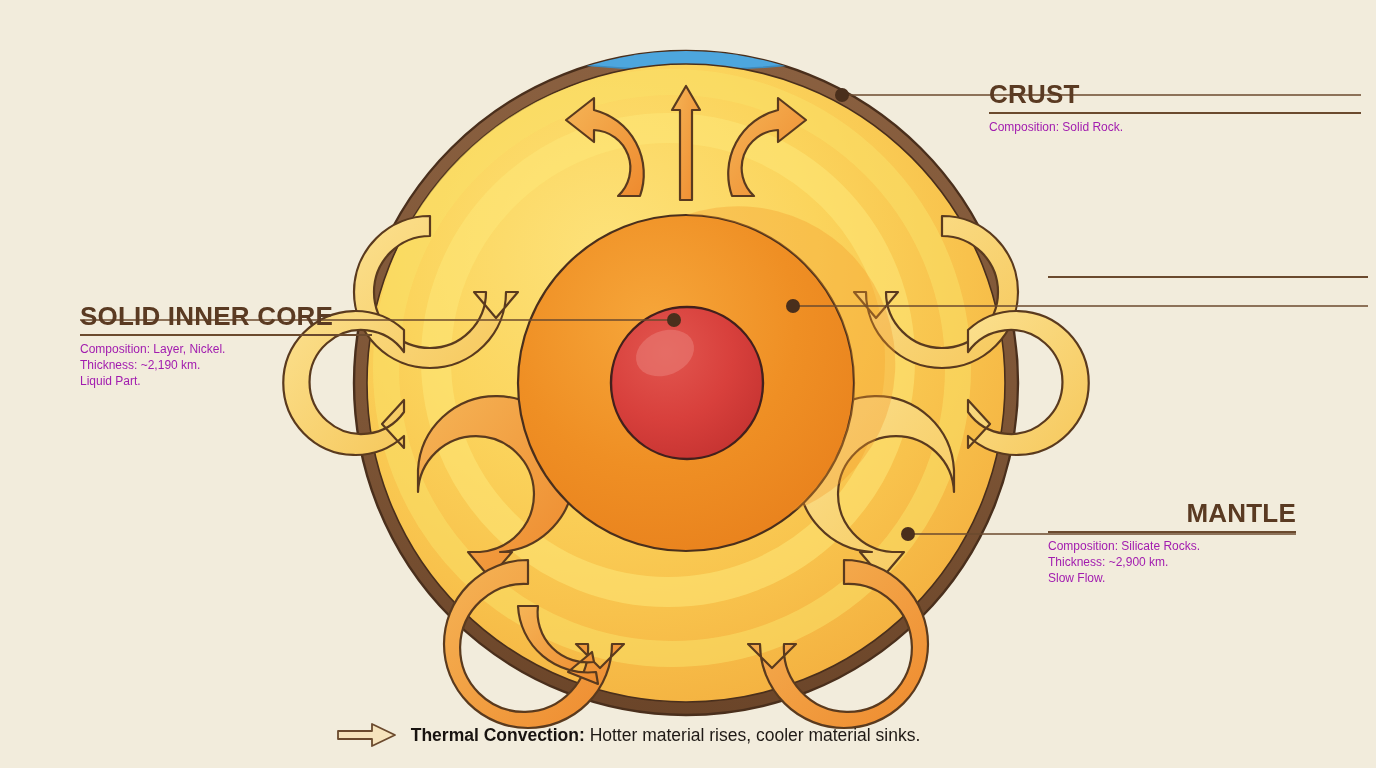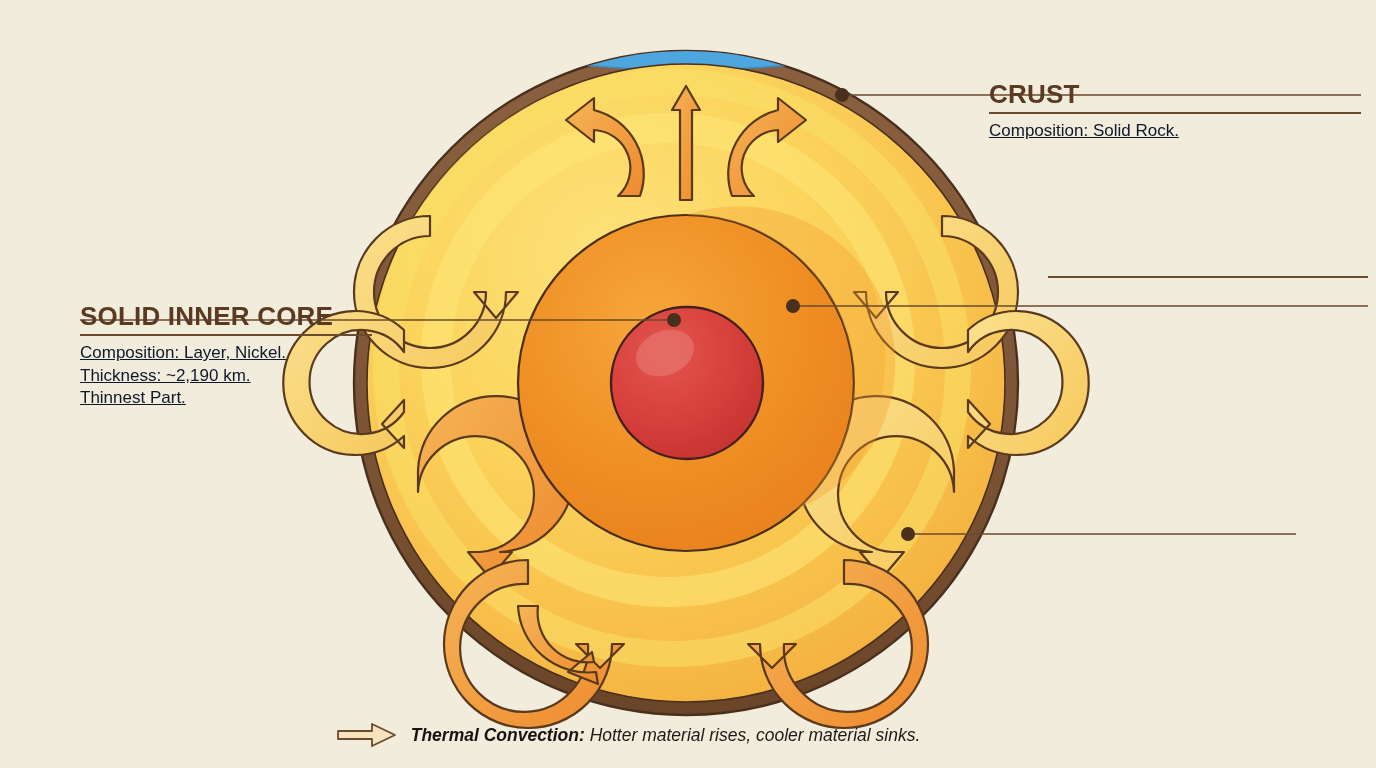--- a/index.html
+++ b/index.html
@@ -18,38 +18,37 @@
     font-size:26px;
     letter-spacing:.2px;
     color:#5a3a22;
     line-height:1.05;
     white-space:nowrap;
   }
   .callout .rule{
     height:2px;background:#6b4a2e;margin-top:4px;margin-bottom:6px;
   }
   .callout .lines{
-    font-size:17px;
-    color:#0f172a;
+    font-size:12px;
+    color:#a21caf;
     line-height:1.32;
     white-space:nowrap;
-    text-decoration:underline;
   }
   .callout.right .title{text-align:left;}
   .callout.right-align .title{text-align:right;}
   .callout.left .title{text-align:left;}
 
   #c-crust{left:989px;top:70px;width:372px;margin-top:11px;}
   #c-outer{left:1048px;top:272px;width:320px;}
   #c-mantle{left:1048px;top:500px;width:248px;}
   #c-inner{left:80px;top:303px;width:292px;}
 
   #legend{
     position:absolute;left:0;top:722px;width:1256px;
-    display:flex;align-items:center;justify-content:center;gap:13px;font-style:italic;
+    display:flex;align-items:center;justify-content:center;gap:13px;
   }
   #legend .txt{font-size:17.5px;color:#1f1a16;white-space:nowrap;}
   #legend .txt b{font-weight:bold;color:#181310;}
 </style>
 </head>
 <body>
 
 <div id="stage">
 
   <svg class="layer" viewBox="0 0 1376 768">
@@ -199,28 +198,37 @@
     <div class="rule"></div>
     <div class="lines">
       <div>Composition: Solid Rock.</div>
     </div>
   </div>
 
   <div class="callout right" id="c-outer">
     <div class="rule"></div>
   </div>
 
+  <div class="callout right-align" id="c-mantle">
+    <div class="title">MANTLE</div>
+    <div class="rule"></div>
+    <div class="lines">
+      <div>Composition: Silicate Rocks.</div>
+      <div>Thickness: ~2,900 km.</div>
+      <div>Slow Flow.</div>
+    </div>
+  </div>
 
   <div class="callout left" id="c-inner">
     <div class="title">SOLID INNER CORE</div>
     <div class="rule"></div>
     <div class="lines">
       <div>Composition: Layer, Nickel.</div>
       <div>Thickness: ~2,190 km.</div>
-      <div>Thinnest Part.</div>
+      <div>Liquid Part.</div>
     </div>
   </div>
 
   <div id="legend">
     <svg width="62" height="26" viewBox="0 0 62 26">
       <path d="M 2 9 L 36 9 L 36 2 L 59 13 L 36 24 L 36 17 L 2 17 Z" fill="#f6e3bc" stroke="#6b4a2e" stroke-width="1.8" stroke-linejoin="round"></path>
     </svg>
     <div class="txt">
       <b>Thermal Convection:</b><span> Hotter material rises, cooler material sinks.</span>
     </div>

